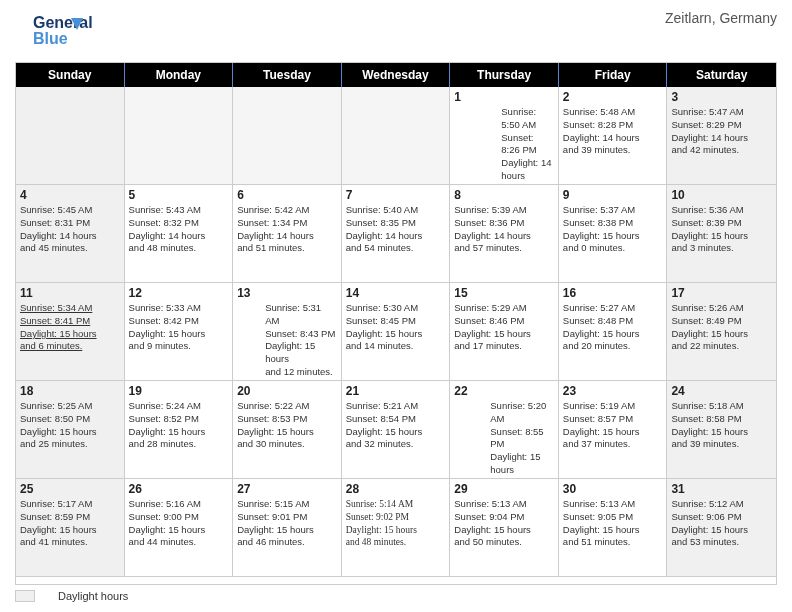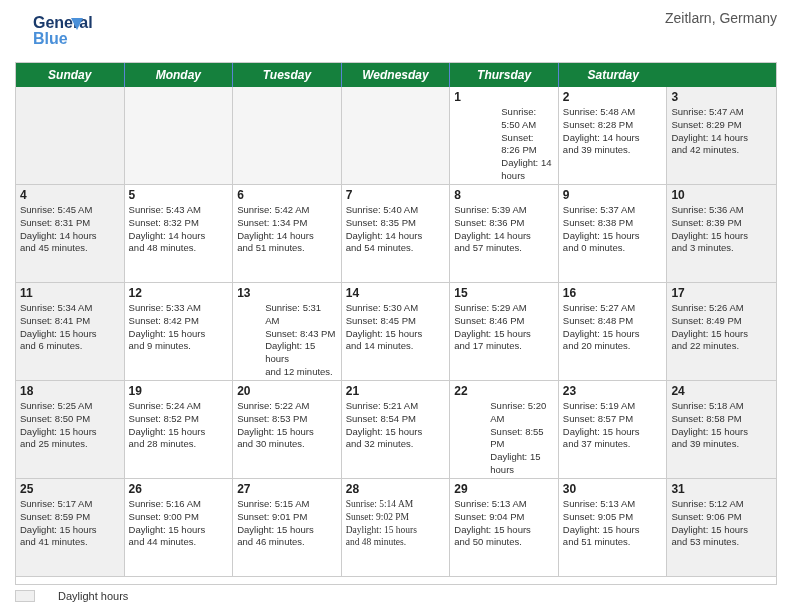--- a/index.html
+++ b/index.html
@@ -44,22 +44,21 @@
       font-size: 14px;
       color: #555;
     }
     .calendar {
       flex: 1;
       border: 1px solid #ccc;
     }
     .cal-header {
       display: grid;
       grid-template-columns: repeat(7, 1fr);
-      background: #15803d;
-      font-style: italic;
+      background: #000000;
     }
     .cal-header-cell {
       color: #fff;
       font-size: 12px;
       font-weight: bold;
       text-align: center;
       padding: 5px 2px;
       border-right: 1px solid #5a84d4;
     }
     .cal-header-cell:last-child { border-right: none; }
@@ -126,20 +125,21 @@
     </div>
   </div>
 
   <div class="calendar">
     <div class="cal-header">
     <div class="cal-header-cell">Sunday</div>
         <div class="cal-header-cell">Monday</div>
         <div class="cal-header-cell">Tuesday</div>
         <div class="cal-header-cell">Wednesday</div>
         <div class="cal-header-cell">Thursday</div>
+        <div class="cal-header-cell">Friday</div>
         <div class="cal-header-cell">Saturday</div>
       </div>
     <div class="cal-body" style="height: 490px;">
     <div class="cal-cell empty shaded"></div>
         <div class="cal-cell empty"></div>
         <div class="cal-cell empty"></div>
         <div class="cal-cell empty"></div>
         <div class="cal-cell">
           <div class="day-num">1</div>
           <div class="day-info" style="white-space: pre-line; margin-left: 47px;">Sunrise: 5:50 AM
@@ -205,21 +205,21 @@
         </div>
         <div class="cal-cell shaded">
           <div class="day-num">10</div>
           <div class="day-info" style="white-space: pre-line;">Sunrise: 5:36 AM
 Sunset: 8:39 PM
 Daylight: 15 hours
 and 3 minutes.</div>
         </div>
         <div class="cal-cell shaded">
           <div class="day-num">11</div>
-          <div class="day-info" style="white-space: pre-line;">Sunrise: 5:34 AM
+          <div class="day-info" style="white-space: pre-line; text-decoration: underline;">Sunrise: 5:34 AM
 Sunset: 8:41 PM
 Daylight: 15 hours
 and 6 minutes.</div>
         </div>
         <div class="cal-cell">
           <div class="day-num">12</div>
           <div class="day-info" style="white-space: pre-line;">Sunrise: 5:33 AM
 Sunset: 8:42 PM
 Daylight: 15 hours
 and 9 minutes.</div>

